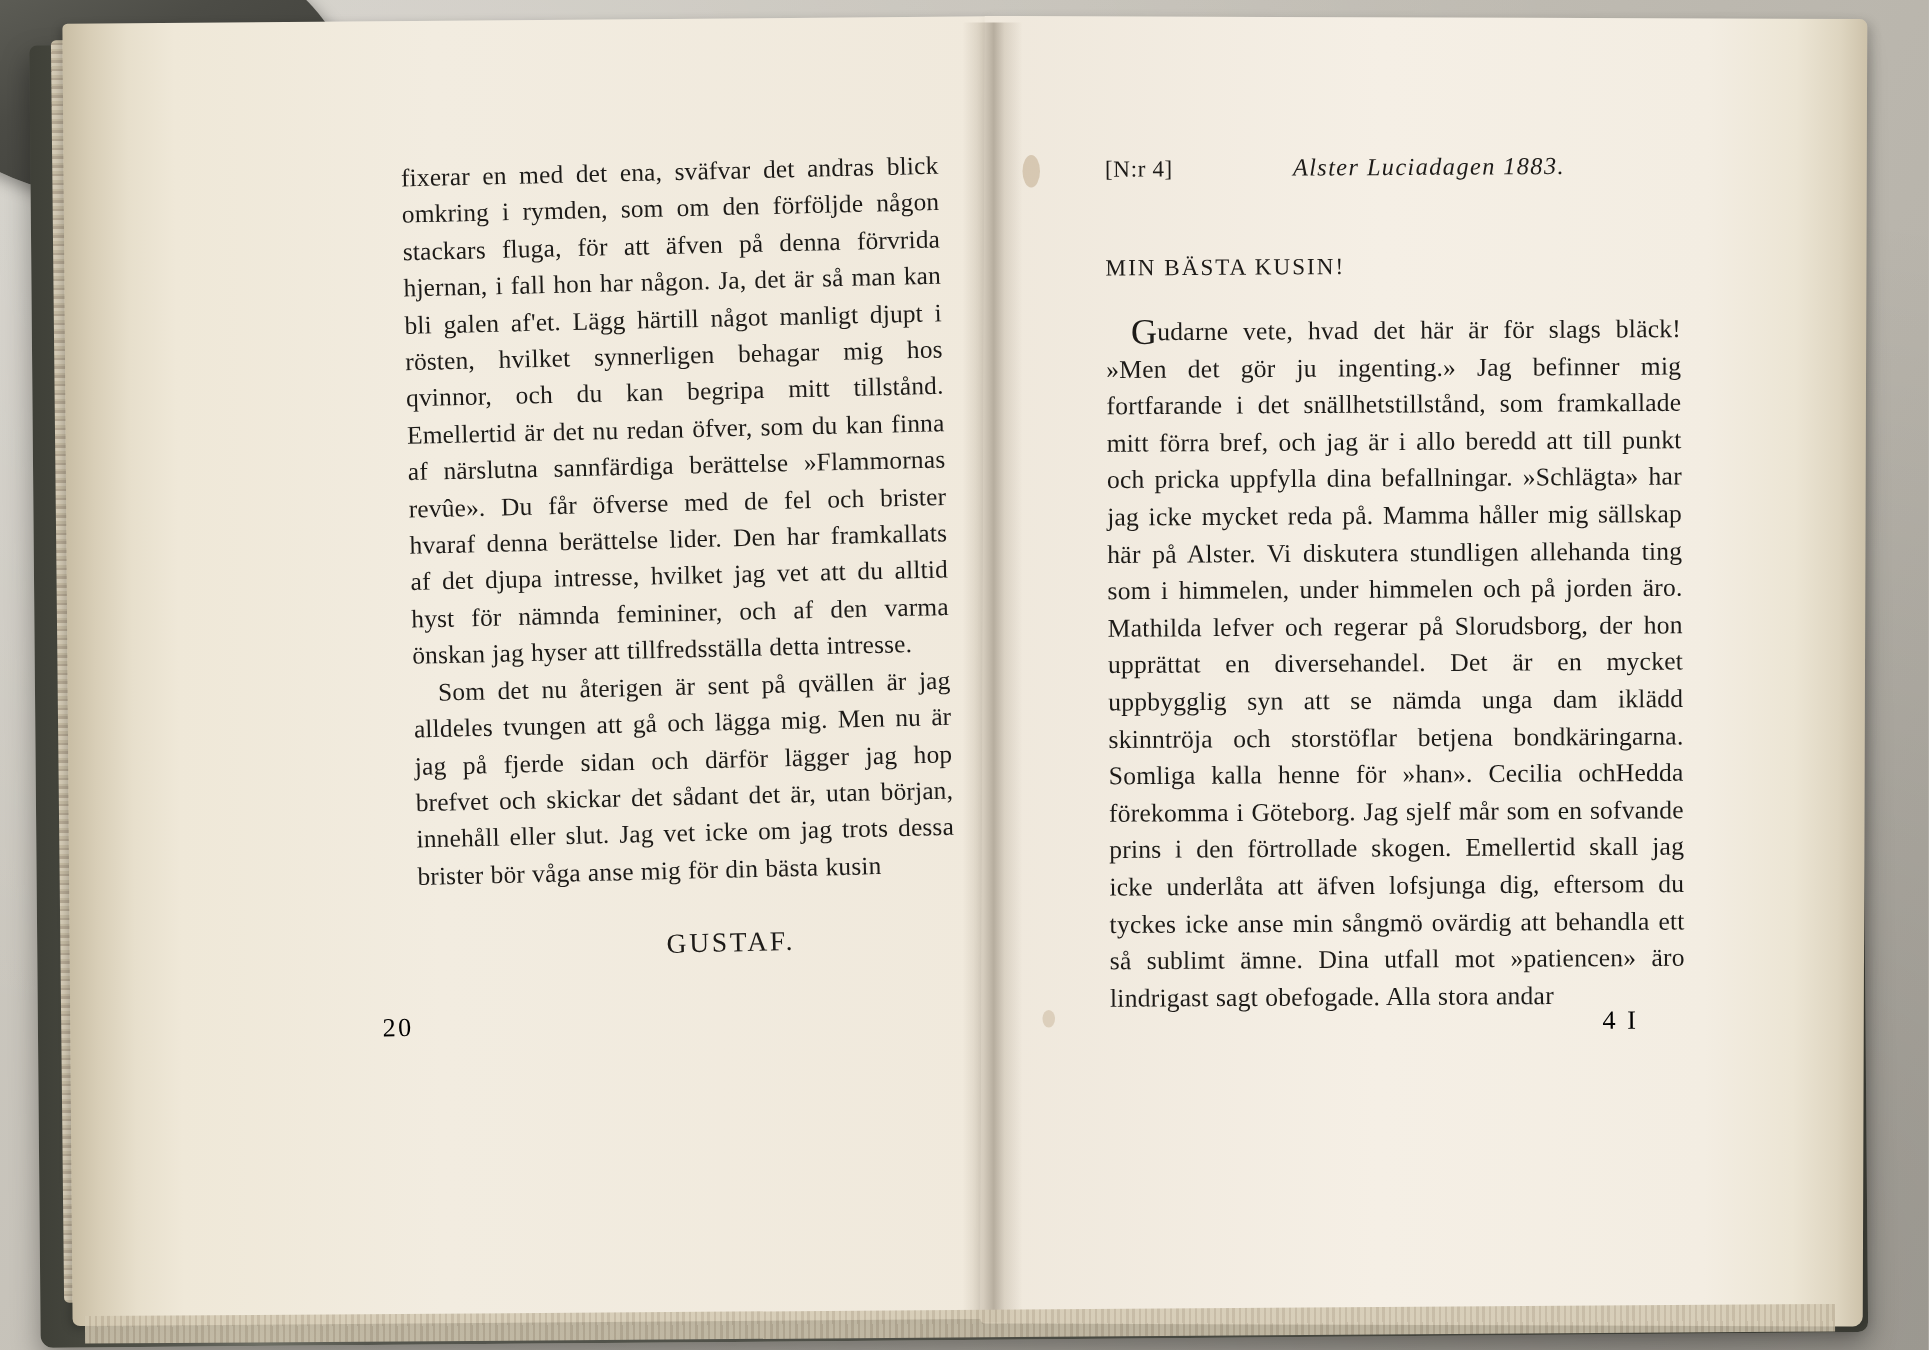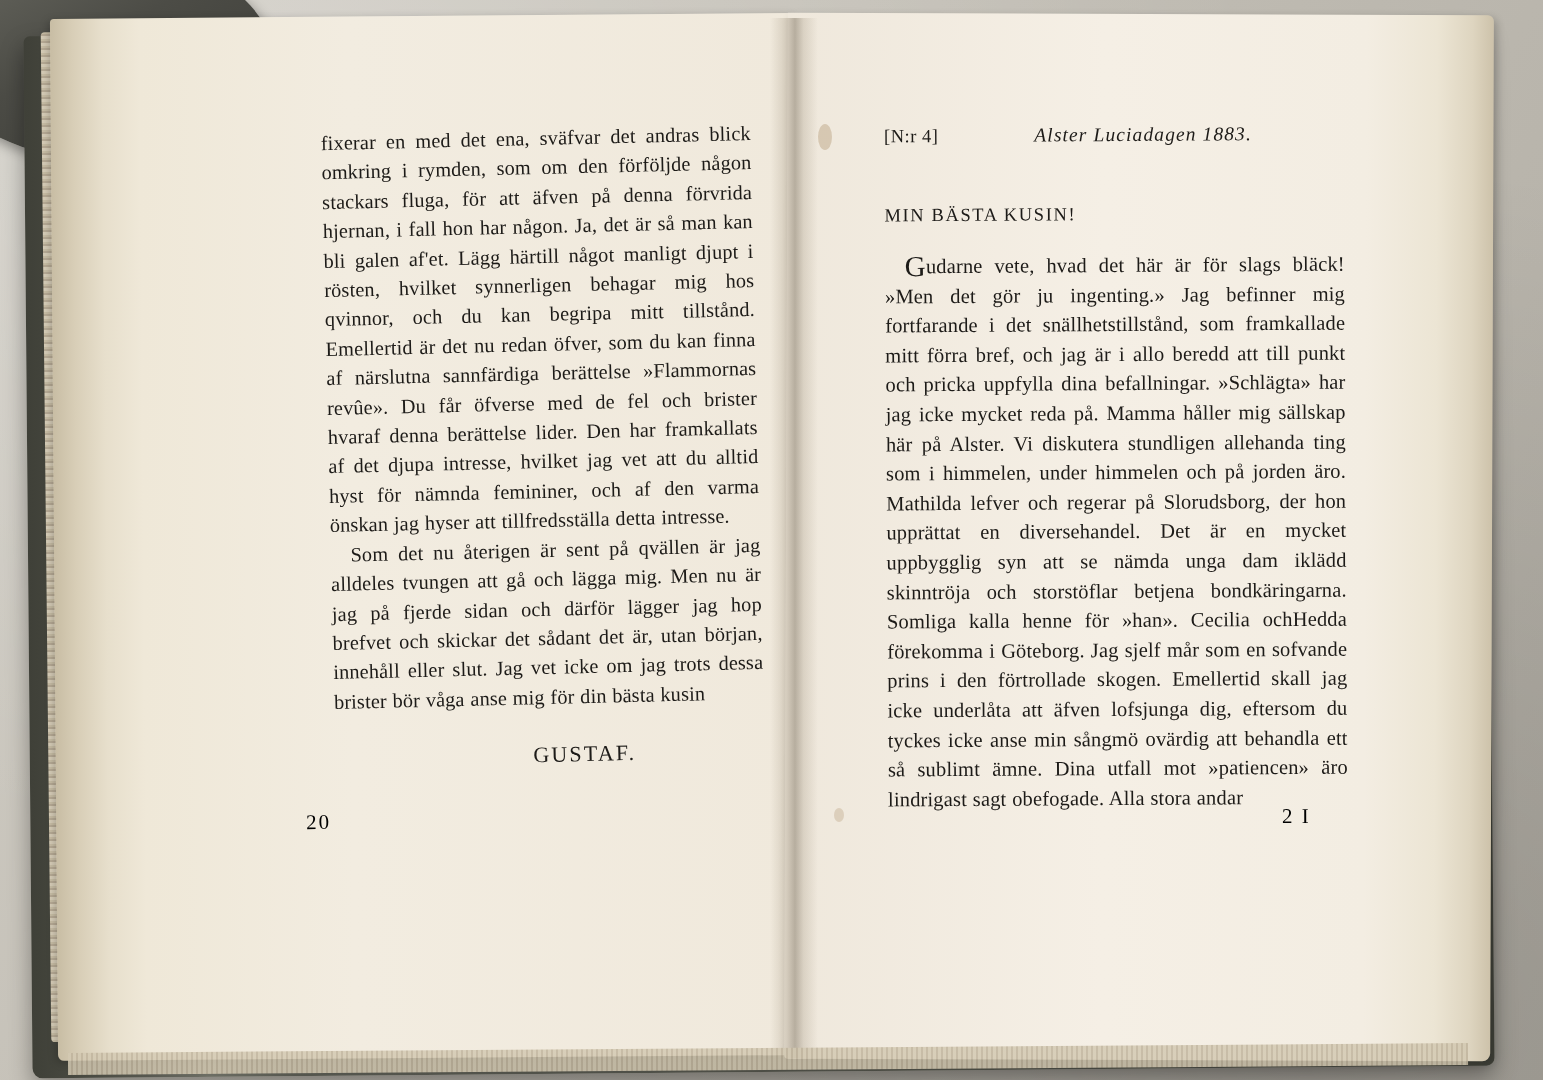--- a/index.html
+++ b/index.html
@@ -261,15 +261,15 @@
       <div class="running-head">
         <span class="folio-note">[N:r 4]</span>
         <span class="head-title">Alster Luciadagen 1883.</span>
       </div>
       <div class="salutation">MIN BÄSTA KUSIN!</div>
       <div class="body-text">
         <p class="dropcap-para indent"><span class="dropcap">G</span><span>udarne vete, hvad det här är för slags bläck! »Men det gör ju ingenting.» Jag befinner mig fortfarande i det snällhetstillstånd, som framkallade mitt förra bref, och jag är i allo beredd att till punkt och pricka uppfylla dina befallningar. »Schlägta» har jag icke mycket reda på. Mamma håller mig sällskap här på Alster. Vi diskutera stundligen allehanda ting som i himmelen, under himmelen och på jorden äro. Mathilda lefver och regerar på Slorudsborg, der hon upprättat en diversehandel. Det är en mycket uppbygglig syn att se nämda unga dam iklädd skinntröja och storstöflar betjena bondkäringarna. Somliga kalla henne för »han». Cecilia ochHedda förekomma i Göteborg. Jag sjelf mår som en sofvande prins i den förtrollade skogen. Emellertid skall jag icke underlåta att äfven lofsjunga dig, eftersom du tyckes icke anse min sångmö ovärdig att behandla ett så sublimt ämne. Dina utfall mot »patiencen» äro lindrigast sagt obefogade. Alla stora andar</span></p>
       </div>
     </div>
 
-    <div class="folio" id="folio-right">2 I</div>
+    <div class="folio" id="folio-right">4 I</div>
   </div>
 </div>
 
 </body></html>

